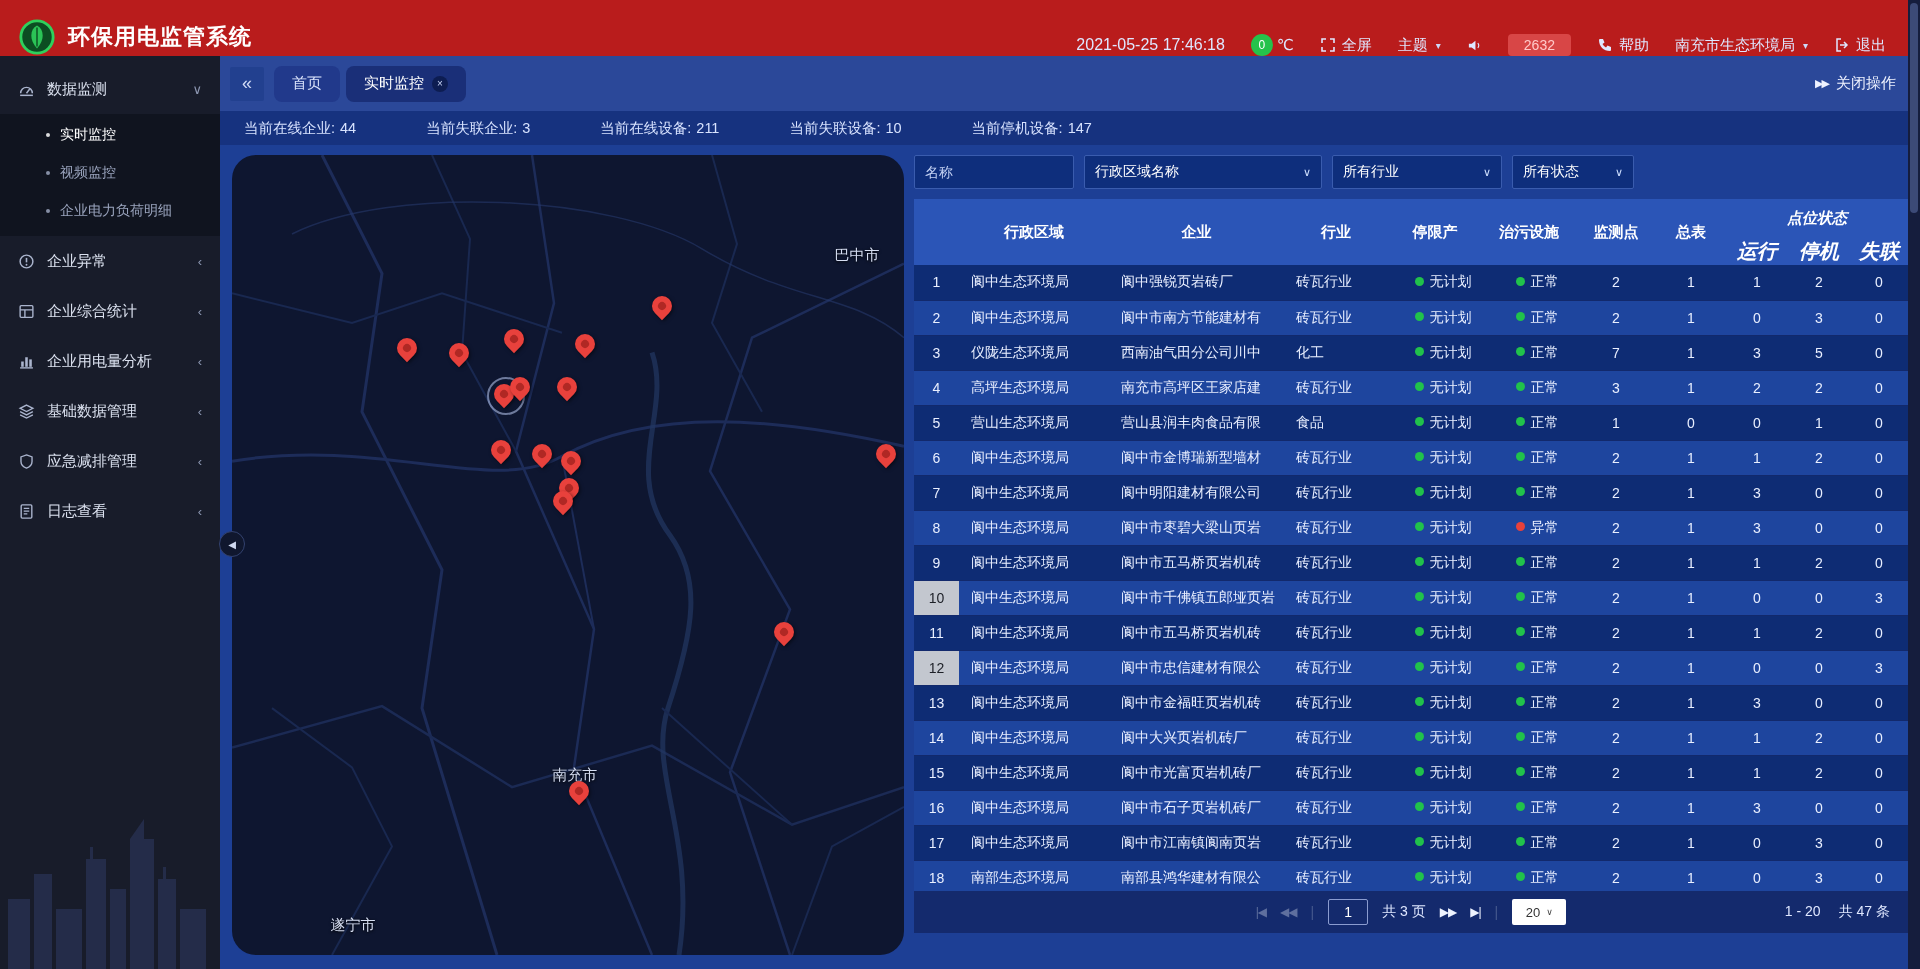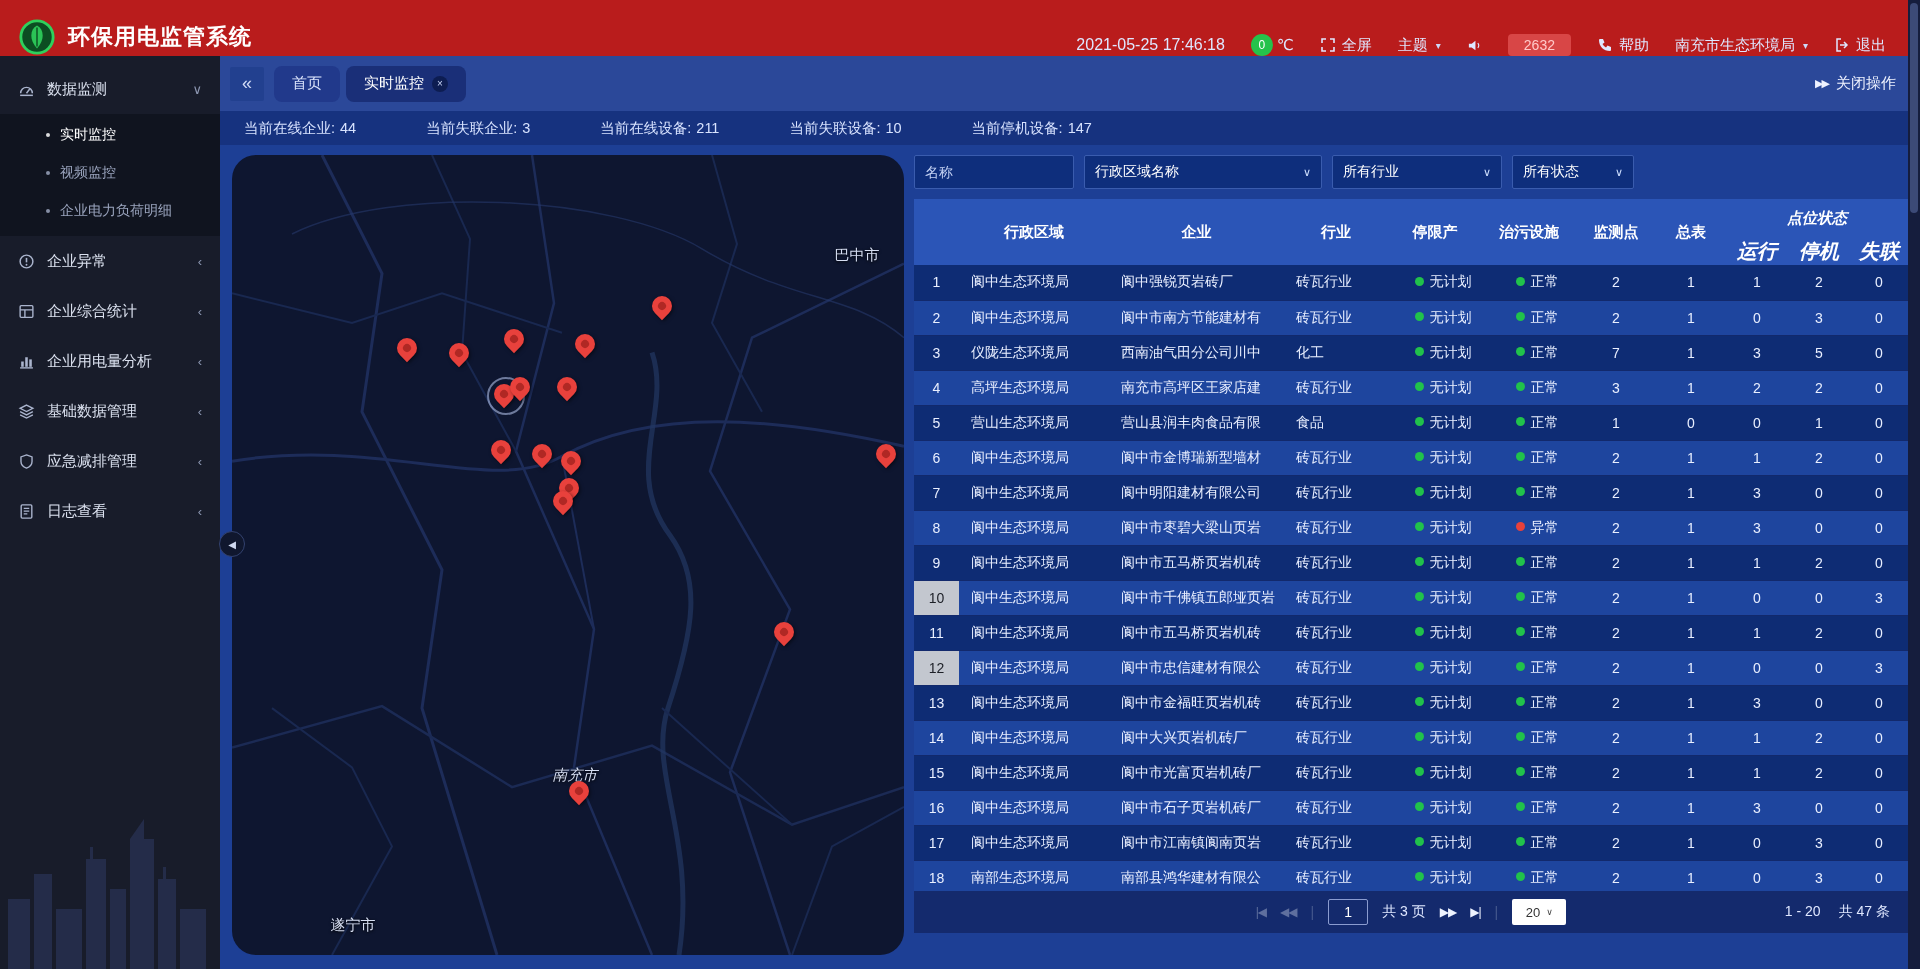--- a/index.html
+++ b/index.html
@@ -372,21 +372,21 @@
               <div class="pin-wrap" style="left: 97.3%; top: 39.1%;">
                 <span class="pin"></span>
               </div>
               <div class="pin-wrap" style="left: 82.1%; top: 61.4%;">
                 <span class="pin"></span>
               </div>
               <div class="pin-wrap" style="left: 51.6%; top: 81.2%;">
                 <span class="pin"></span>
               </div>
               <div class="city-label" style="left: 93%; top: 12.5%;">巴中市</div>
-              <div class="city-label" style="left: 51%; top: 77.5%; font-style: italic;">南充市</div>
+              <div class="city-label" style="left: 51%; top: 77.5%;">南充市</div>
               <div class="city-label" style="left: 18%; top: 96.3%;">遂宁市</div>
             </div>
           <div class="collapse-handle">
             <span>◀</span>
           </div>
         </section>
 
         <section class="right-panel">
           <div class="filters">
             <input class="f-name" placeholder="名称" style="">

